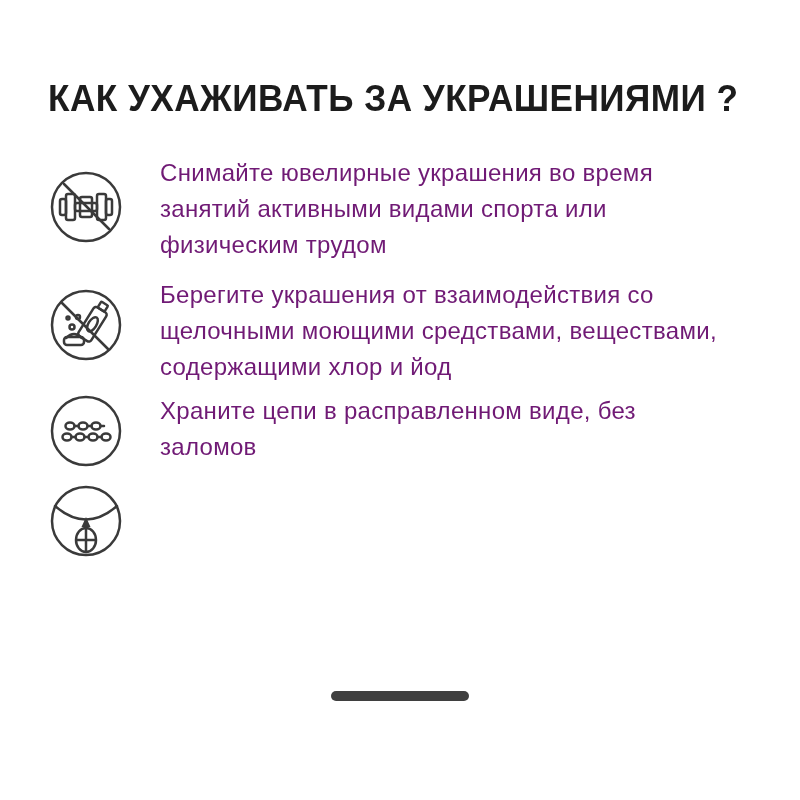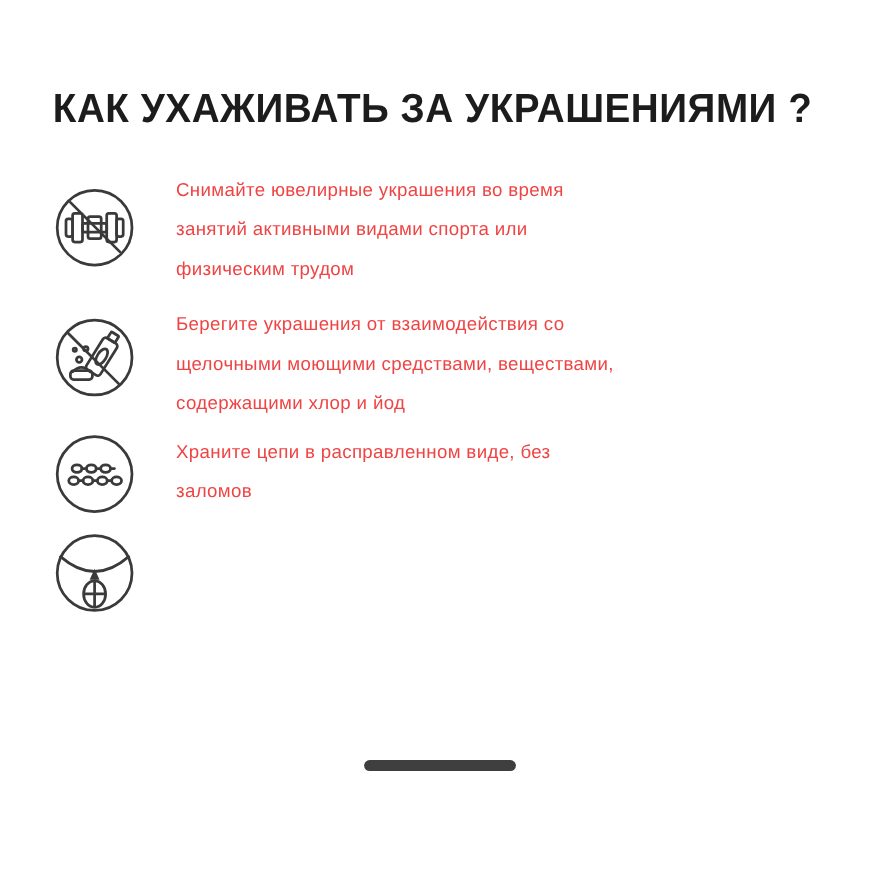--- a/index.html
+++ b/index.html
@@ -44,25 +44,25 @@
   .row2 .icon-wrap{top:10px;}
   .row3 .icon-wrap{top:0px;}
   .row4 .icon-wrap{top:-2px;}
   .row5 .icon-wrap{top:-2px;}
   .row6 .icon-wrap{top:-4px;}
   .icon-wrap svg{display:block;width:76px;height:76px;}
   .ico{stroke:#3a3a3a;stroke-width:2.5;fill:none;stroke-linecap:round;stroke-linejoin:round;}
   .ico-fill{fill:#3a3a3a;stroke:none;}
   .tip{
     margin:0 0 0 112px;
-    font-size:17px;
+    font-size:24px;
     line-height:36px;
     letter-spacing:.3px;
     white-space:pre-line;
-    color:#ef4444;
+    color:#701a75;
   }
   .bottom-bar{
     position:absolute;
     left:50%;bottom:3px;
     transform:translateX(-50%);
     width:138px;height:10px;
     border-radius:5px;
     background:#3f3f3f;
   }
 </style>

